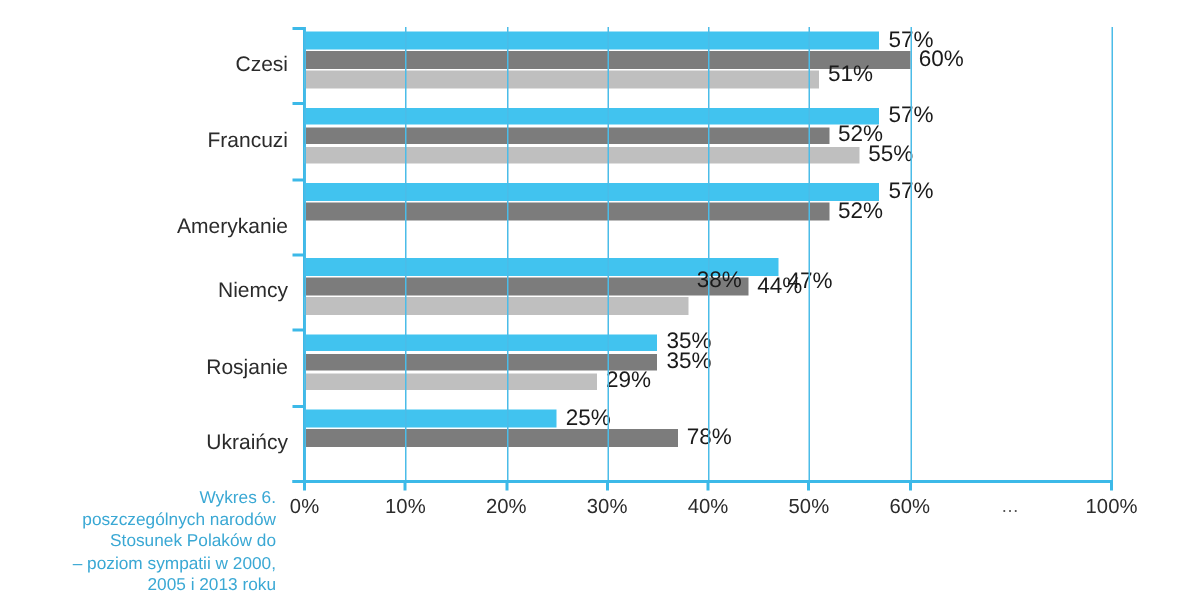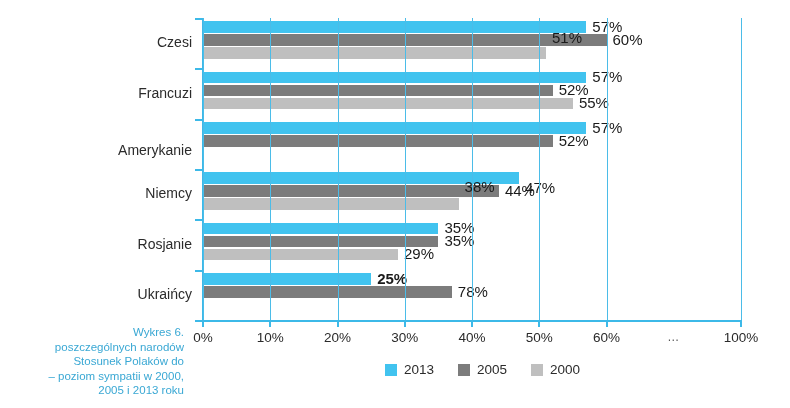--- a/index.html
+++ b/index.html
@@ -53,21 +53,21 @@
 
   <div class="axis-v"></div>
   <div class="axis-h"></div>
 
   <div class="plot" id="plot-area">
       <div class="bar y2013" style="top: 3.41667px; width: 383.325px; height: 11.5px; background: rgb(65, 195, 239);"></div>
       <div class="bar-value" style="left: 389.325px; top: -0.0833333px;">57%</div>
       <div class="bar y2005" style="top: 16.4167px; width: 403.5px; height: 11.5px; background: rgb(124, 124, 124);"></div>
       <div class="bar-value" style="left: 409.5px; top: 12.9167px;">60%</div>
       <div class="bar y2000" style="top: 29.4167px; width: 342.975px; height: 11.5px; background: rgb(191, 191, 191);"></div>
-      <div class="bar-value" style="left: 348.975px; top: 11px;">51%</div>
+      <div class="bar-value" style="left: 348.975px; top: 23px;">51%</div>
       <div class="bar y2013" style="top: 53.75px; width: 383.325px; height: 11.5px; background: rgb(65, 195, 239);"></div>
       <div class="bar-value" style="left: 389.325px; top: 50.25px;">57%</div>
       <div class="bar y2005" style="top: 66.75px; width: 349.7px; height: 11.5px; background: rgb(124, 124, 124);"></div>
       <div class="bar-value" style="left: 355.7px; top: 63.25px;">52%</div>
       <div class="bar y2000" style="top: 79.75px; width: 369.875px; height: 11.5px; background: rgb(191, 191, 191);"></div>
       <div class="bar-value" style="left: 375.875px; top: 76.25px;">55%</div>
       <div class="bar y2013" style="top: 104.083px; width: 383.325px; height: 11.5px; background: rgb(65, 195, 239);"></div>
       <div class="bar-value" style="left: 389.325px; top: 100.583px;">57%</div>
       <div class="bar y2005" style="top: 117.083px; width: 349.7px; height: 11.5px; background: rgb(124, 124, 124);"></div>
       <div class="bar-value" style="left: 355.7px; top: 113.583px;">52%</div>
@@ -77,21 +77,21 @@
       <div class="bar-value" style="left: 301.9px; top: 163.917px;">44%</div>
       <div class="bar y2000" style="top: 180.417px; width: 255.55px; height: 11.5px; background: rgb(191, 191, 191);"></div>
       <div class="bar-value" style="left: 261.55px; top: 160px;">38%</div>
       <div class="bar y2013" style="top: 204.75px; width: 235.375px; height: 11.5px; background: rgb(65, 195, 239);"></div>
       <div class="bar-value" style="left: 241.375px; top: 201.25px;">35%</div>
       <div class="bar y2005" style="top: 217.75px; width: 235.375px; height: 11.5px; background: rgb(124, 124, 124);"></div>
       <div class="bar-value" style="left: 241.375px; top: 214.25px;">35%</div>
       <div class="bar y2000" style="top: 230.75px; width: 195.025px; height: 11.5px; background: rgb(191, 191, 191);"></div>
       <div class="bar-value" style="left: 201.025px; top: 227.25px;">29%</div>
       <div class="bar y2013" style="top: 255.083px; width: 168.125px; height: 11.5px; background: rgb(65, 195, 239);"></div>
-      <div class="bar-value" style="left: 174.125px; top: 251.583px; font-weight: bold;">25%</div>
+      <div class="bar-value" style="left: 174.125px; top: 251.583px;">25%</div>
       <div class="bar y2005" style="top: 268.083px; width: 248.825px; height: 11.5px; background: rgb(124, 124, 124);"></div>
       <div class="bar-value" style="left: 254.825px; top: 264.583px;">78%</div>
     </div>
   <div id="grid-layer">
       <div class="gridline" style="left: 203px; top: 18px;"></div>
       <div class="gridline" style="left: 270.25px; top: 18px;"></div>
       <div class="gridline" style="left: 337.5px; top: 18px;"></div>
       <div class="gridline" style="left: 404.75px; top: 18px;"></div>
       <div class="gridline" style="left: 472px; top: 18px;"></div>
       <div class="gridline" style="left: 539.25px; top: 18px;"></div>
@@ -126,34 +126,20 @@
       <div class="tickmark-y" style="top: 118.667px;"></div>
       <div class="ylabel" style="top: 185.167px; right: 598px;">Niemcy</div>
       <div class="tickmark-y" style="top: 169px;"></div>
       <div class="ylabel" style="top: 235.5px; right: 598px;">Rosjanie</div>
       <div class="tickmark-y" style="top: 219.333px;"></div>
       <div class="ylabel" style="top: 285.833px; right: 598px;">Ukraińcy</div>
       <div class="tickmark-y" style="top: 269.667px;"></div>
       <div class="tickmark-y" style="top: 320px;"></div>
     </div>
 
-  <div class="legend" id="legend">
-      <div class="legend-item">
-        <span class="legend-swatch" style="background: rgb(65, 195, 239);"></span>
-        <span class="legend-label">2013</span>
-      </div>
-      <div class="legend-item">
-        <span class="legend-swatch" style="background: rgb(124, 124, 124);"></span>
-        <span class="legend-label">2005</span>
-      </div>
-      <div class="legend-item">
-        <span class="legend-swatch" style="background: rgb(191, 191, 191);"></span>
-        <span class="legend-label">2000</span>
-      </div>
-    </div>
 
   <div class="caption" id="caption">
       <div>Wykres 6.</div>
       <div>poszczególnych narodów</div>
       <div>Stosunek Polaków do</div>
       <div>– poziom sympatii w 2000,</div>
       <div>2005 i 2013 roku</div>
     </div>
 
 </div>

